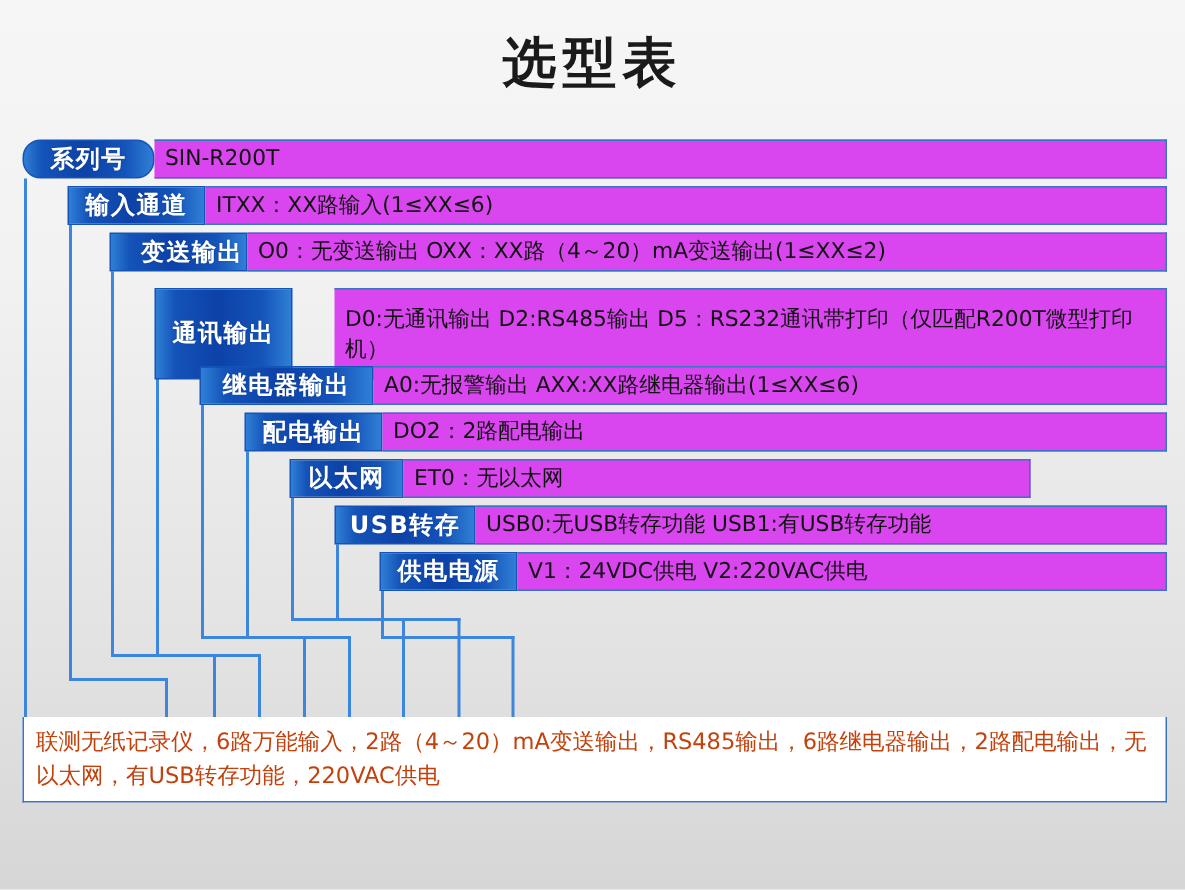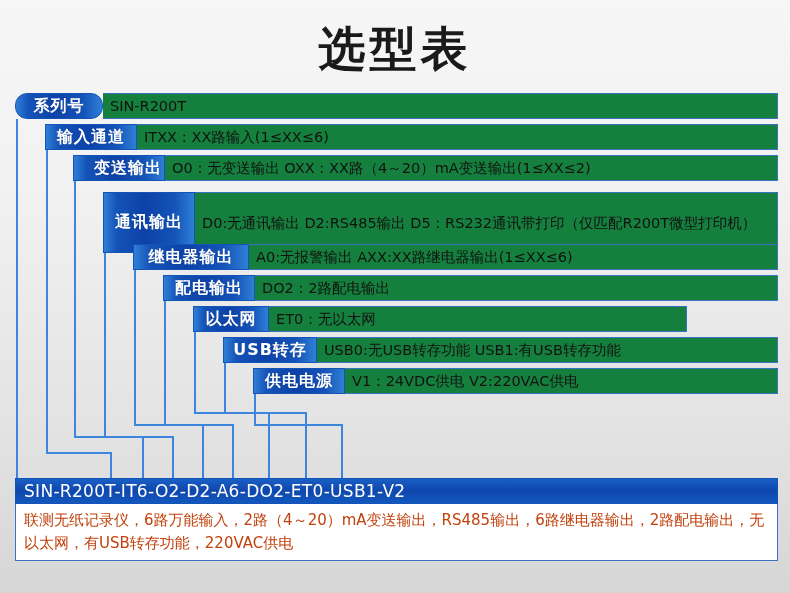--- a/index.html
+++ b/index.html
@@ -20,35 +20,35 @@
     height: 593px;
   }
 
   
   .title {
     position: absolute;
     top: 18px;
     left: 0;
     width: 790px;
     text-align: center;
-    font-size: 47px;
+    font-size: 36px;
     font-weight: bold;
     color: #1a1a1a;
     letter-spacing: 4px;
     font-family: "DejaVu Sans", "Liberation Sans", sans-serif;
   }
 
   
   .row {
     position: absolute;
     height: 26px;
     display: flex;
     align-items: stretch;
   }
-  .row.tall { height: 61px; }
+  .row.tall { height: 61px; gap: 28px; }
 
   .row-label {
     box-sizing: border-box;
     flex: 0 0 auto;
     display: flex;
     align-items: center;
     justify-content: center;
     color: #ffffff;
     font-weight: bold;
     font-size: 16px;
@@ -59,21 +59,21 @@
     text-shadow: 0 0 1px rgba(0,0,0,0.25);
     font-family: "DejaVu Sans", "Liberation Sans", sans-serif;
     white-space: nowrap;
   }
 
   .row-value {
     box-sizing: border-box;
     flex: 1 1 auto;
     display: flex;
     align-items: center;
-    background: #15803d;
+    background: #d946ef;
     border: 1px solid #3a72c4;
     border-left: none;
     padding: 0 7px;
     font-size: 14.5px;
     color: #111111;
     line-height: 1.38;
     font-family: "DejaVu Sans", "Liberation Sans", sans-serif;
     overflow: hidden;
   }
   .row-value.two-line { align-items: center; }
@@ -190,17 +190,16 @@
         <div class="row-label" style="width: 94px;">USB转存</div>
         <div class="row-value">USB0:无USB转存功能 USB1:有USB转存功能</div>
       </div>
       <div class="row" style="left: 253px; top: 368px; width: 525px;">
         <div class="row-label" style="width: 92px;">供电电源</div>
         <div class="row-value">V1：24VDC供电 V2:220VAC供电</div>
       </div>
     </div>
 
   <div class="summary">
-    <div class="summary-code">SIN-R200T-IT6-O2-D2-A6-DO2-ET0-USB1-V2</div>
     <div class="summary-desc">联测无纸记录仪，6路万能输入，2路（4～20）mA变送输出，RS485输出，6路继电器输出，2路配电输出，无以太网，有USB转存功能，220VAC供电</div>
   </div>
 
 </div>
 
 </body></html>

